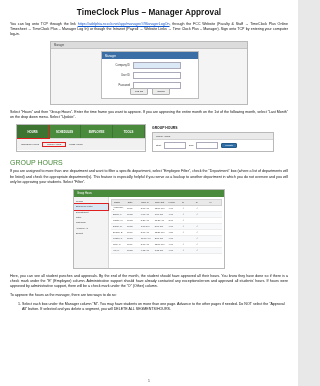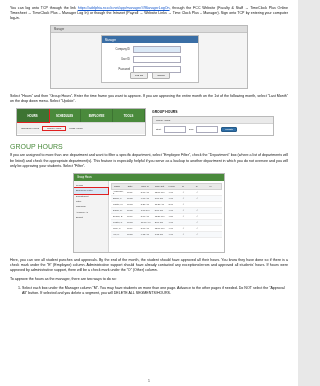--- a/index.html
+++ b/index.html
@@ -159,20 +159,21 @@
   .pagenum{
     position:absolute;bottom:3px;left:0;width:100%;text-align:center;
     font-size:3.4px;color:#333;
   }
 </style>
 </head>
 <body>
 
 <div class="page">
 
+  <div class="title">TimeClock Plus – Manager Approval</div>
 
   <p class="para"><span>You can log onto TCP through the link </span><span class="lnk">https://adelphia.ncccb.net/app/manager/#/ManagerLogOn</span><span>, through the FCC Website (Faculty &amp; Staff → TimeClock Plus Online Timesheet → TimeClock Plus – Manager Log In) or though the Intranet (Payroll → Website Links → Time Clock Plus – Manager). Sign onto TCP by entering your computer log-in.</span></p>
 
   <div class="fig1">
     <div class="topbar">
       <span>Manager</span>
     </div>
     <div class="panel">
       <div class="hd">Manager</div>
       <div class="row">

